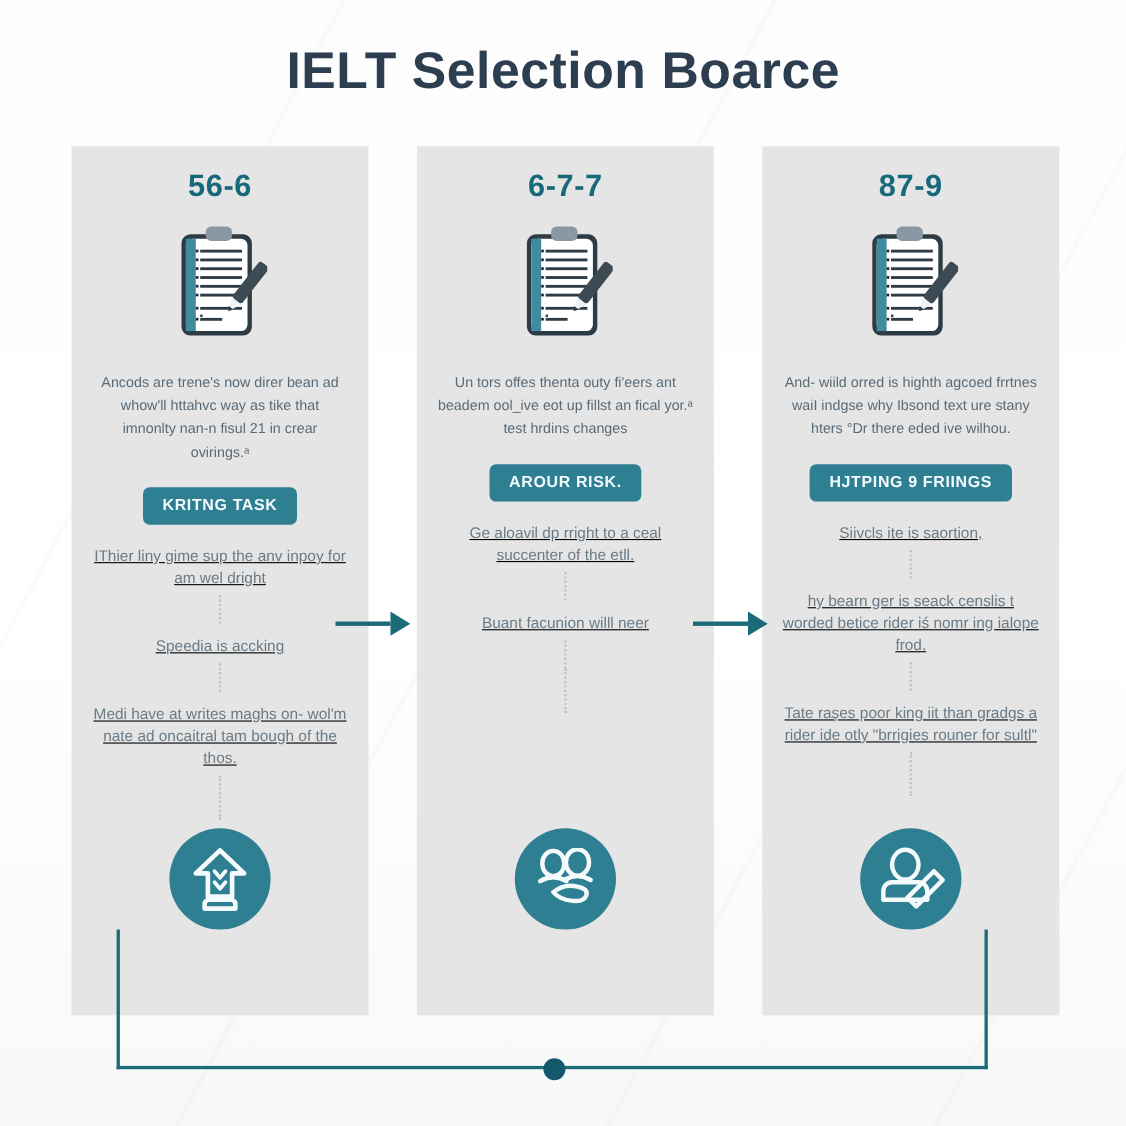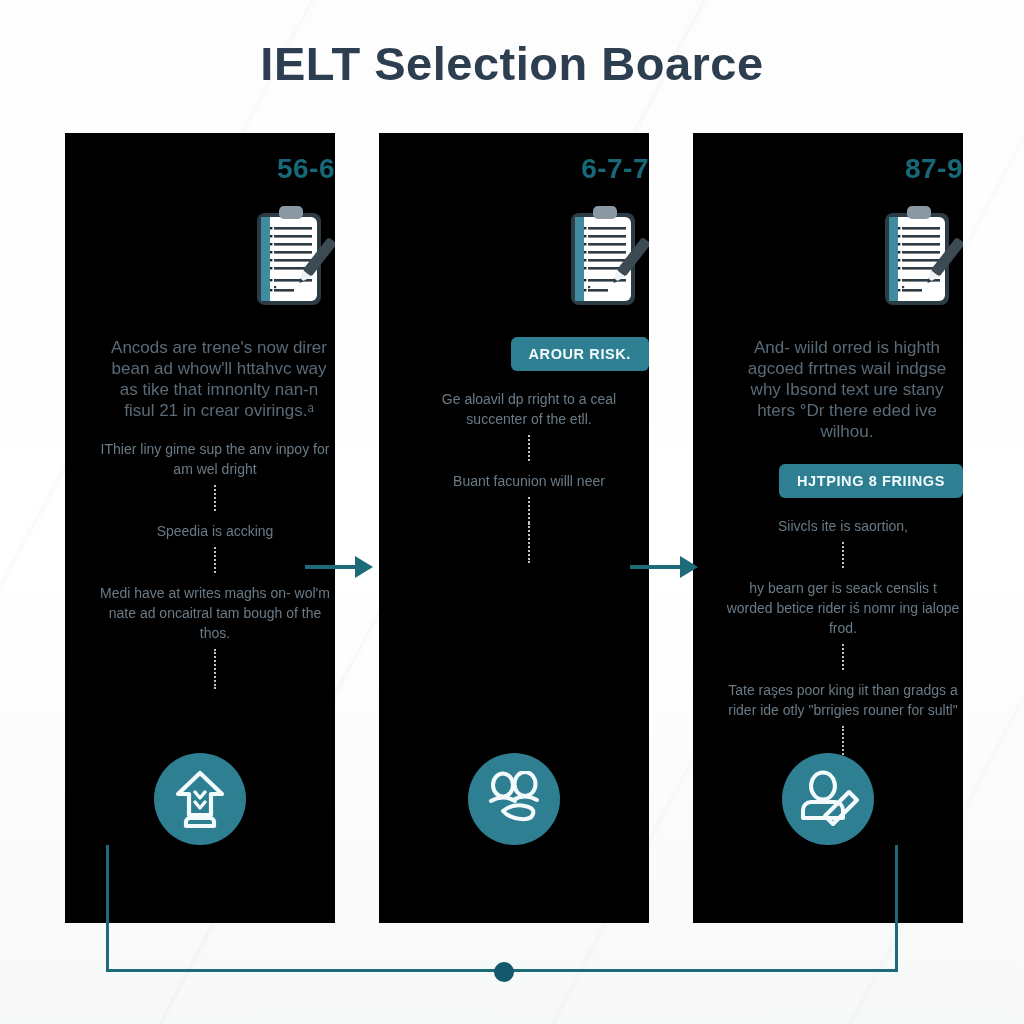--- a/index.html
+++ b/index.html
@@ -30,40 +30,40 @@
     color:#2c3e50;
   }
   .columns {
     position:absolute; top:133px; left:65px;
     width:898px; height:790px;
     display:flex;
     justify-content:space-between;
   }
   .panel {
     width:270px; height:790px;
-    background:#000000;
+    background:#e5e5e5;
     position:relative;
     display:flex;
     flex-direction:column;
-    align-items:flex-end;
+    align-items:center;
     padding-top:20px;
   }
   .panel .score {
     font-size:28px;
     font-weight:bold;
     color:#17697a;
     letter-spacing:.5px;
     height:44px;
   }
   .clipboard-wrap { margin-top:6px; height:112px; }
   .desc {
     margin-top:22px;
     width:232px;
     text-align:center;
-    font-size:17px;
+    font-size:13px;
     line-height:21px;
     color:#5a6b78;
   }
   .badge {
     margin-top:22px;
     background:#2f7f93;
     color:#f2fbfd;
     font-size:14.5px;
     font-weight:bold;
     letter-spacing:.6px;
@@ -174,20 +174,21 @@
             <rect x="21" y="86" width="2.4" height="2.4"></rect>
         </g>
         <g transform="rotate(38 62 66)">
           <rect x="56" y="30" width="11" height="42" rx="3" fill="#3c4a54"></rect>
           <polygon points="56,72 67,72 61.5,84" fill="#eef2f4"></polygon>
           <polygon points="59,80 64,80 61.5,84" fill="#2d3b45"></polygon>
         </g>
       </svg>
     </div>
     <div class="desc">Ancods are trene's now direr bean ad whow'll httahvc way as tike that imnonlty nan-n fisul 21 in crear ovirings.ᵃ</div>
+    <div class="badge">KRITNG TASK</div>
     <div class="bullets">
       <div class="bullet">IThier liny gime sup the anv inpoy for am wel dright</div>
       <div class="dots"></div>
       <div class="bullet">Speedia is accking</div>
       <div class="dots"></div>
       <div class="bullet">Medi have at writes maghs on- wol'm nate ad oncaitral tam bough of the thos.</div>
       <div class="dots tall"></div>
     </div>
     <div class="circle-icon">
       <svg width="58" height="62" viewBox="0 0 58 62" fill="none" stroke="#f4fbfd" stroke-width="4.2" stroke-linecap="round" stroke-linejoin="round">
@@ -228,20 +229,21 @@
           <rect x="21" y="76" width="2.4" height="2.4"></rect>
             <rect x="21" y="86" width="2.4" height="2.4"></rect>
         </g>
         <g transform="rotate(38 62 66)">
           <rect x="56" y="30" width="11" height="42" rx="3" fill="#3c4a54"></rect>
           <polygon points="56,72 67,72 61.5,84" fill="#eef2f4"></polygon>
           <polygon points="59,80 64,80 61.5,84" fill="#2d3b45"></polygon>
         </g>
       </svg>
     </div>
+    <div class="desc">Un tors offes thenta outy fi'eers ant beadem ool_ive eot up fillst an fical yor.ᵃ test hrdins changes</div>
     <div class="badge">AROUR RISK.</div>
     <div class="bullets">
       <div class="bullet">Ge aloavil dp rright to a ceal succenter of the etll.</div>
       <div class="dots"></div>
       <div class="bullet">Buant facunion willl neer</div>
       <div class="dots"></div>
       <div class="dots tall"></div>
     </div>
     <div class="circle-icon">
       <svg width="62" height="56" viewBox="0 0 62 56" fill="none" stroke="#f4fbfd" stroke-width="4" stroke-linecap="round" stroke-linejoin="round">
@@ -284,21 +286,21 @@
             <rect x="21" y="86" width="2.4" height="2.4"></rect>
         </g>
         <g transform="rotate(38 62 66)">
           <rect x="56" y="30" width="11" height="42" rx="3" fill="#3c4a54"></rect>
           <polygon points="56,72 67,72 61.5,84" fill="#eef2f4"></polygon>
           <polygon points="59,80 64,80 61.5,84" fill="#2d3b45"></polygon>
         </g>
       </svg>
     </div>
     <div class="desc">And- wiild orred is highth agcoed frrtnes waiI indgse why Ibsond text ure stany hters °Dr there eded ive wilhou.</div>
-    <div class="badge">HJTPING 8 FRIINGS</div>
+    <div class="badge">HJTPING 9 FRIINGS</div>
     <div class="bullets">
       <div class="bullet">Siivcls ite is saortion,</div>
       <div class="dots"></div>
       <div class="bullet">hy bearn ɡer is seack censlis t worded betice rider iś nomr ing ialope frod.</div>
       <div class="dots"></div>
       <div class="bullet">Tate raşes poor king iit than gradgs a rider ide otly "brrigies rouner for sultl"</div>
       <div class="dots tall"></div>
     </div>
     <div class="circle-icon">
       <svg width="62" height="58" viewBox="0 0 62 58" fill="none" stroke="#f4fbfd" stroke-width="4" stroke-linecap="round" stroke-linejoin="round">

